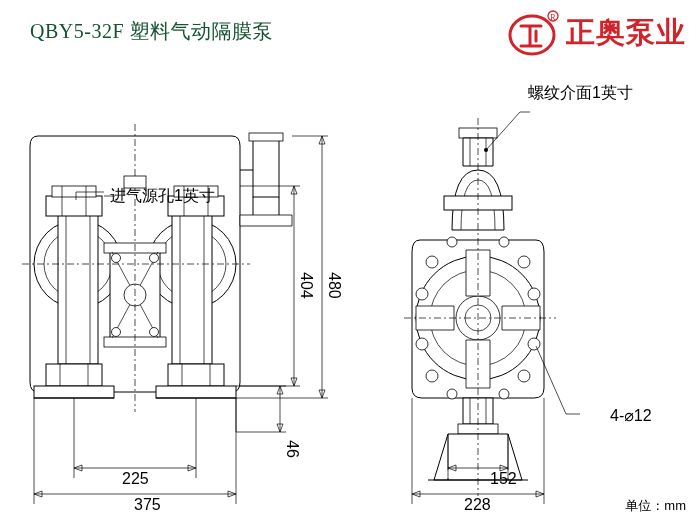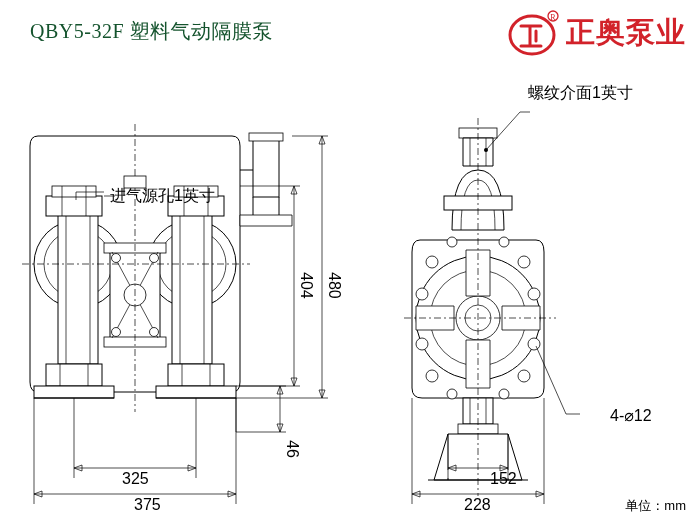--- a/index.html
+++ b/index.html
@@ -223,19 +223,19 @@
     </g>
   </svg>
 
   <div class="lbl" style="left:110px;top:186px;text-align:center;">进气源孔1英寸</div>
   <div class="lbl" style="left:528px;top:83px;">螺纹介面1英寸</div>
   <div class="lbl" style="left:578px;top:406px;margin-left:32px;">4-⌀12</div>
 
   <div class="lbl vert" style="left:297px;top:272px;">404</div>
   <div class="lbl vert" style="left:325px;top:272px;">480</div>
   <div class="lbl vert" style="left:283px;top:440px;">46</div>
-  <div class="lbl" style="left:122px;top:470px;">325</div>
+  <div class="lbl" style="left:122px;top:470px;">225</div>
   <div class="lbl" style="left:122px;top:496px;margin-left:12px;">375</div>
   <div class="lbl" style="left:490px;top:470px;">152</div>
   <div class="lbl" style="left:464px;top:496px;">228</div>
 
   <div class="unit">单位：mm</div>
 </div>
 
 </body></html>

